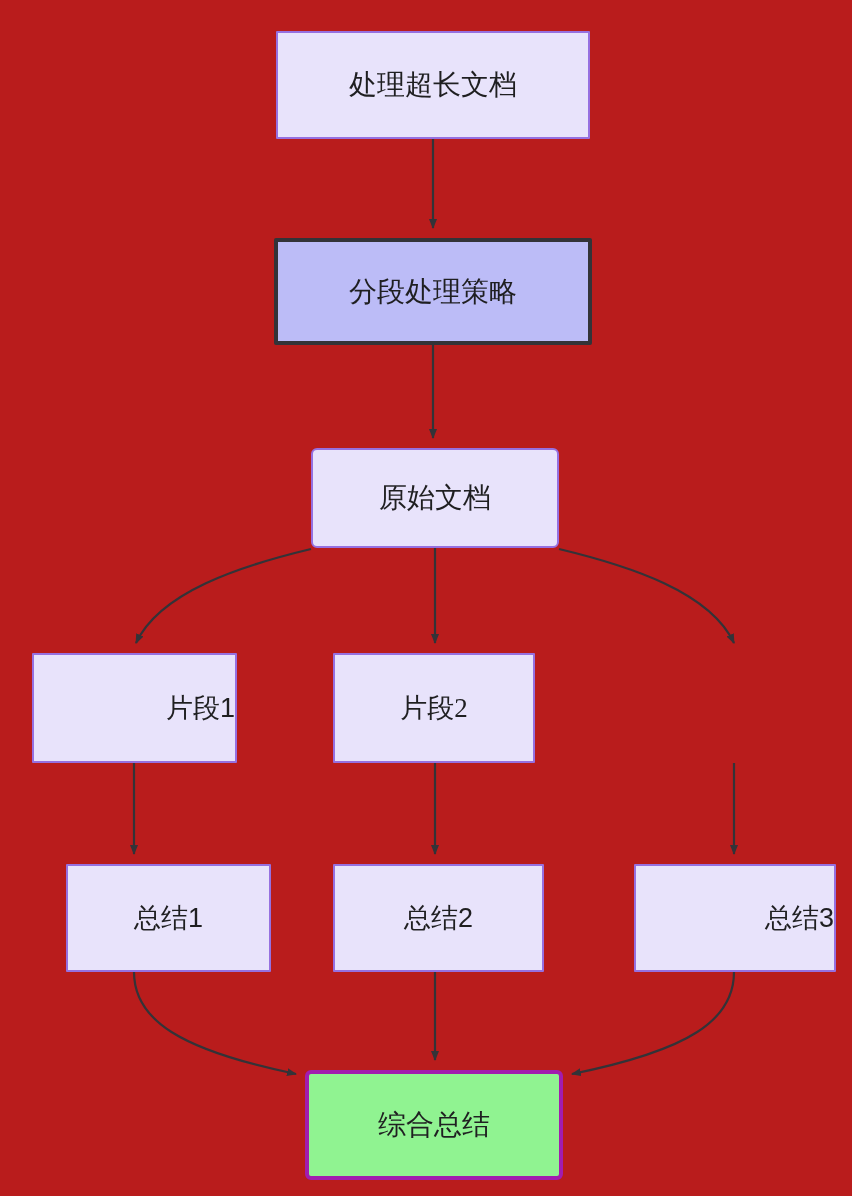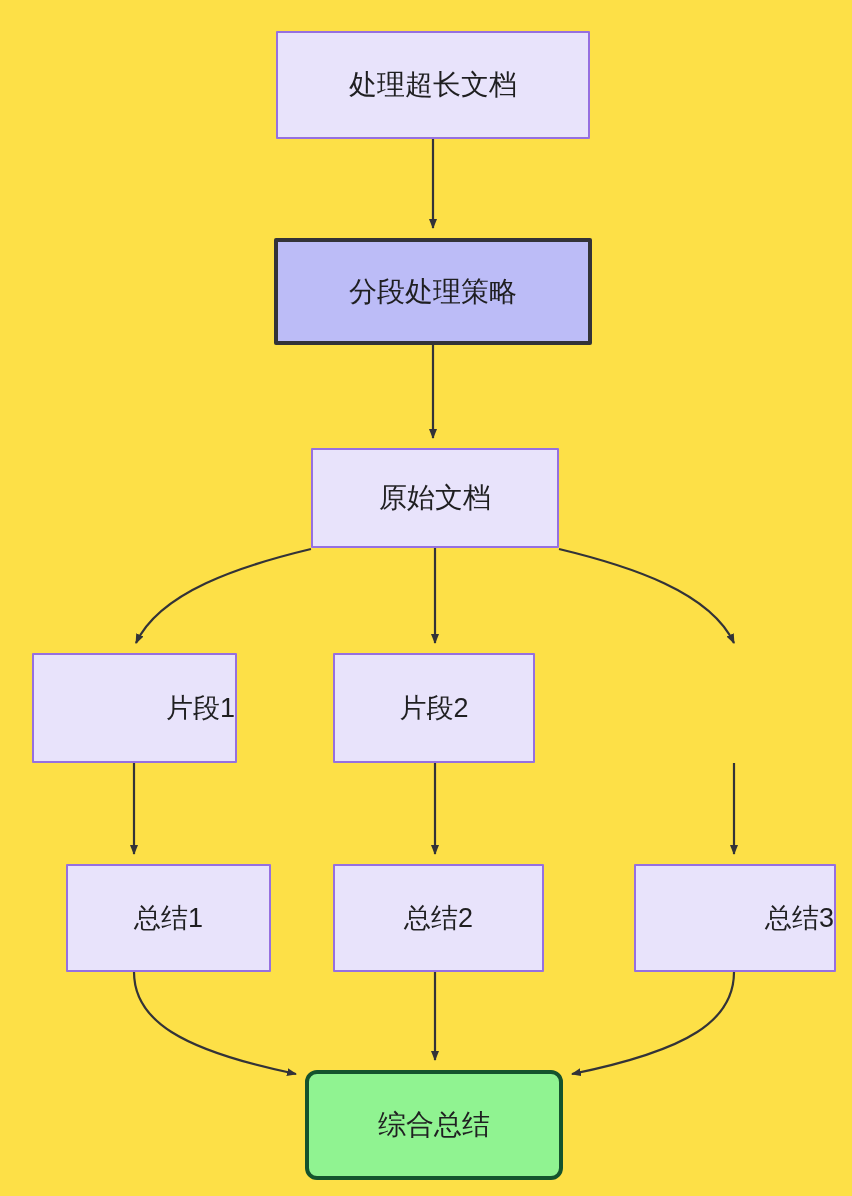--- a/index.html
+++ b/index.html
@@ -11,21 +11,21 @@
   body {
     width: 852px;
     height: 1196px;
     font-family: "Liberation Sans", "DejaVu Sans", sans-serif;
     overflow: hidden;
   }
   #diagram {
     position: relative;
     width: 852px;
     height: 1196px;
-    background: #fde047;
+    background: #b91c1c;
   }
   #edge-layer {
     position: absolute;
     left: 0;
     top: 0;
     width: 852px;
     height: 1196px;
     pointer-events: none;
   }
   .node {
@@ -43,36 +43,36 @@
     border: 2px solid #9670e0;
     border-radius: 1px;
   }
   .node.strong {
     background: #bcbcf7;
     border: 4px solid #333338;
     border-radius: 2px;
   }
   .node.done {
     background: #90f391;
-    border: 4px solid #14532d;
-    border-radius: 12px;
+    border: 4px solid #a21caf;
+    border-radius: 6px;
   }
   .node-label {
     display: block;
     white-space: nowrap;
   }
 
   
   #n-root      { left: 276px; top: 31px;   width: 314px; height: 108px; font-size: 28px; }
   #n-strategy  { left: 274px; top: 238px;  width: 318px; height: 107px; font-size: 28px; }
-  #n-source    { left: 311px; top: 448px;  width: 248px; height: 100px; font-size: 28px; }
+  #n-source    { left: 311px; top: 448px;  width: 248px; height: 100px; font-size: 28px; border-radius: 6px; }
 
   
   #n-frag1     { left: 32px;  top: 653px;  width: 205px; height: 110px; font-size: 27px; justify-content: flex-end; }
-  #n-frag2     { left: 333px; top: 653px;  width: 202px; height: 110px; font-size: 27px; }
+  #n-frag2     { left: 333px; top: 653px;  width: 202px; height: 110px; font-size: 27px; font-family: Liberation Serif, serif; }
   #n-frag3     { left: 634px; top: 653px;  width: 202px; height: 110px; font-size: 27px; }
 
   
   #n-sum1      { left: 32px;  top: 864px;  width: 205px; height: 108px; font-size: 27px; margin-left: 34px; }
   #n-sum2      { left: 333px; top: 864px;  width: 211px; height: 108px; font-size: 27px; }
   #n-sum3      { left: 634px; top: 864px;  width: 202px; height: 108px; font-size: 27px; justify-content: flex-end; }
 
   
   #n-final     { left: 305px; top: 1070px; width: 258px; height: 110px; font-size: 28px; }
 </style>

